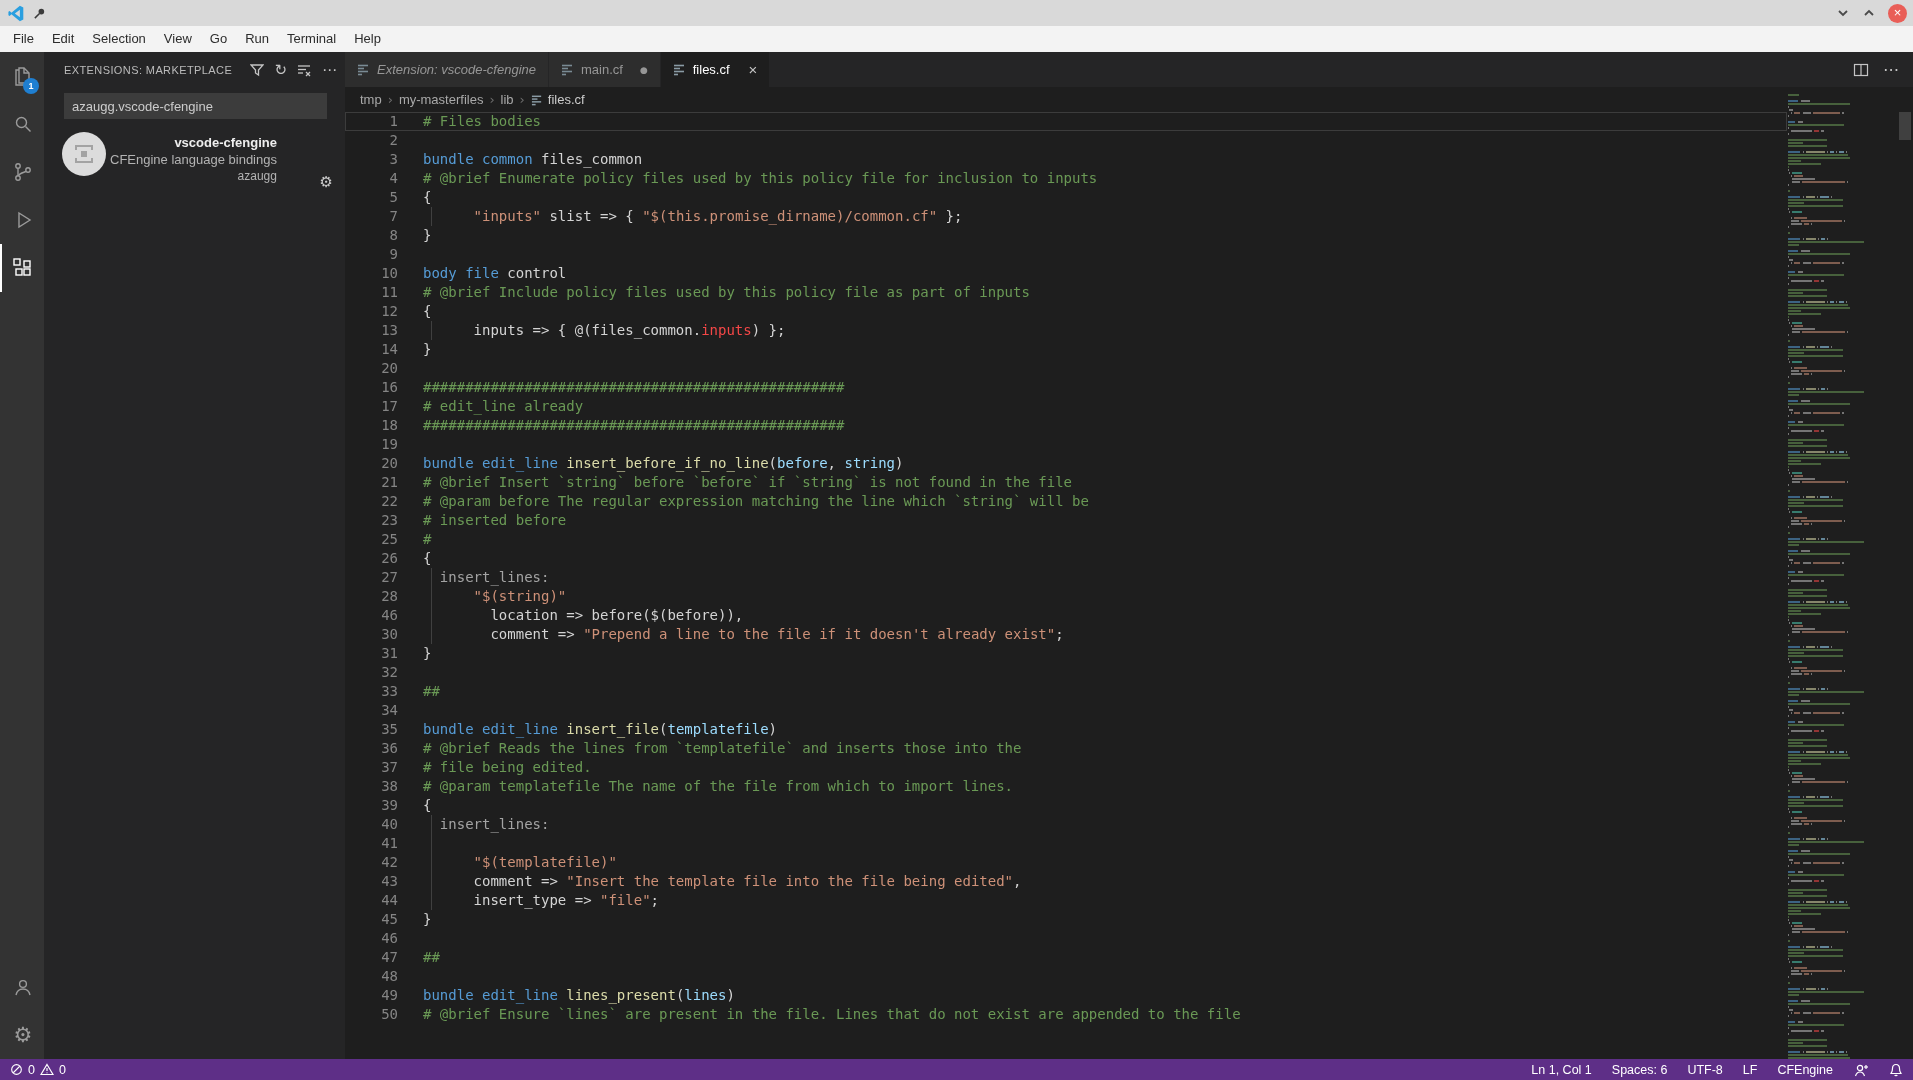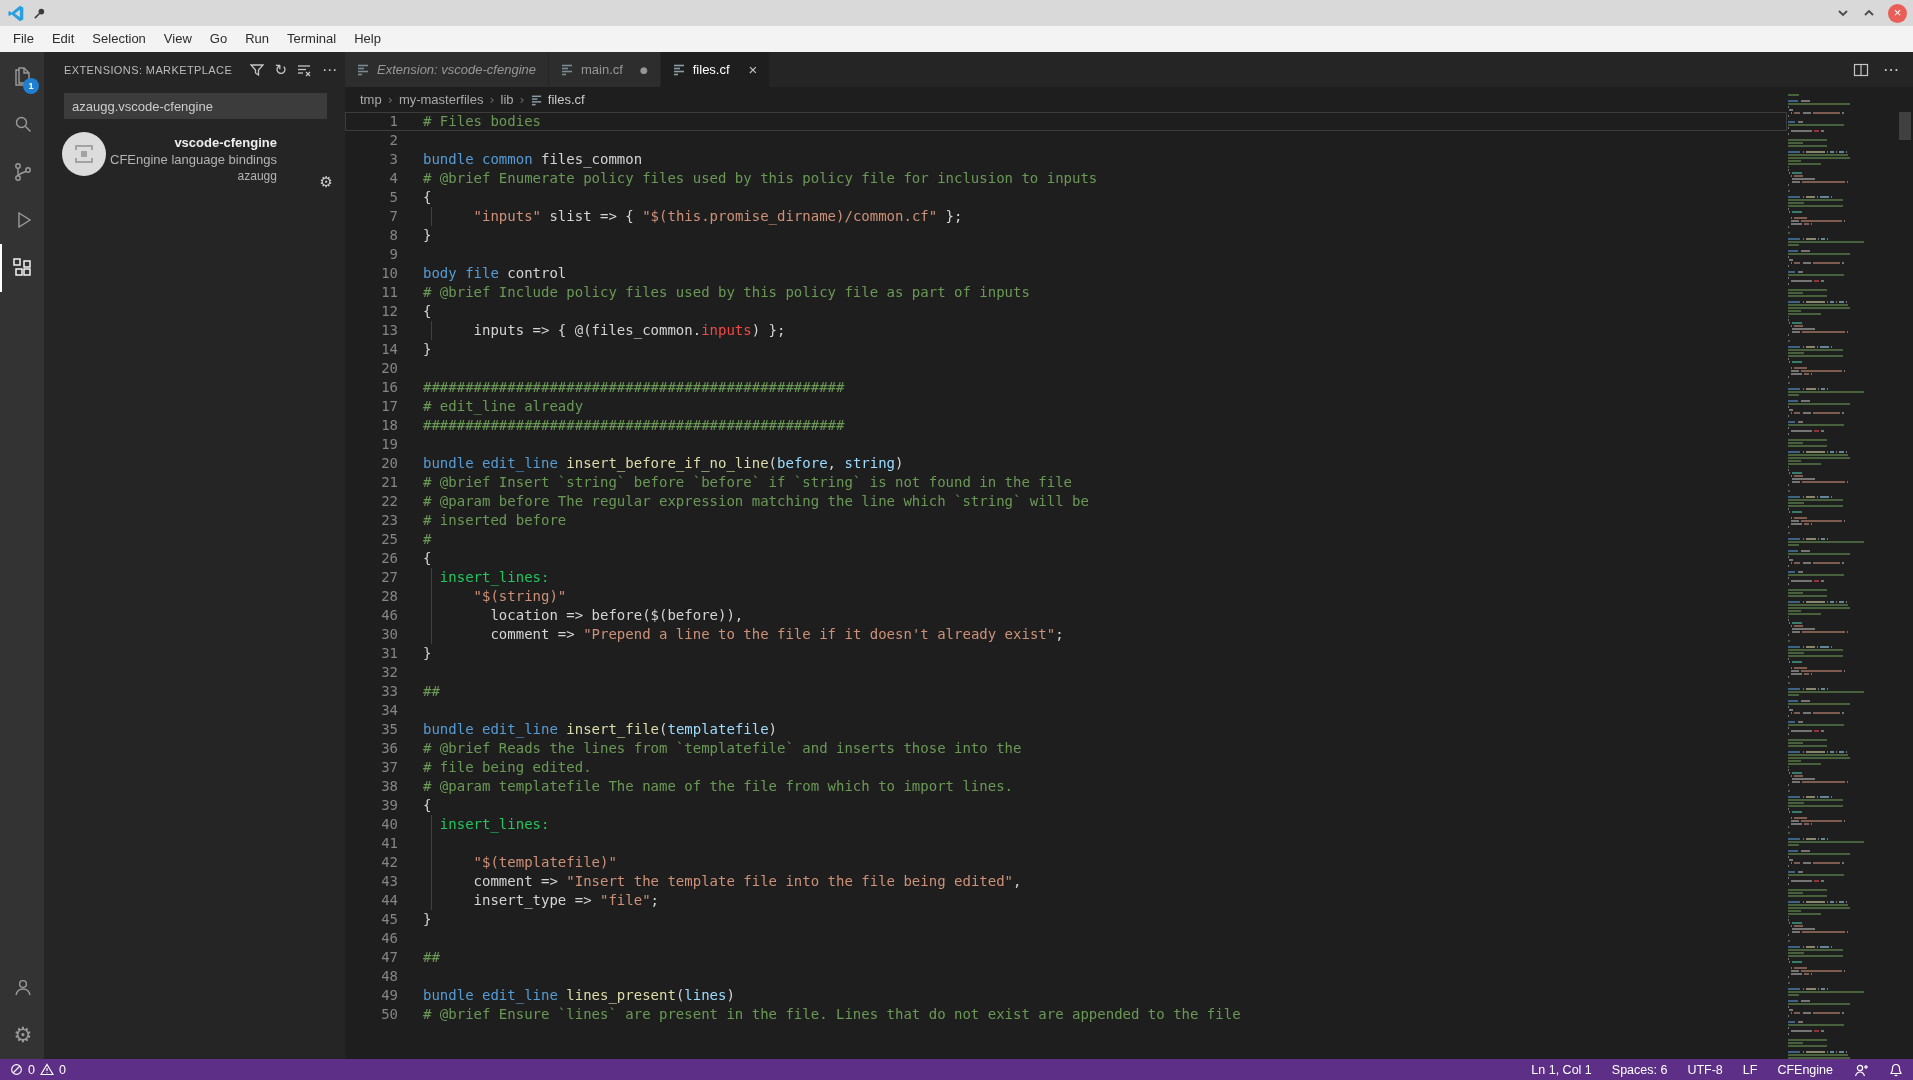--- a/index.html
+++ b/index.html
@@ -60,21 +60,21 @@
   .bc-file { color:#cccccc; display:flex; align-items:center; gap:5px; }
 
   
   .code-region { position:absolute; top:60px; left:0; right:0; bottom:0; font-family:"DejaVu Sans Mono",monospace; font-size:14px; }
   .row { position:relative; height:19px; line-height:19px; white-space:pre; margin-right:126px; }
   .row.current { outline:1px solid #3c3c3c; outline-offset:-1px; }
   .ln { display:inline-block; width:53px; text-align:right; color:#858585; margin-right:25px; }
   .guide { position:absolute; left:86px; top:0; bottom:0; width:1px; background:#404040; }
   .tk-d { color:#d4d4d4; } .tk-c { color:#6a9955; } .tk-k { color:#569cd6; }
   .tk-f { color:#dcdcaa; } .tk-p { color:#9cdcfe; } .tk-s { color:#ce9178; }
-  .tk-r { color:#f44747; } .tk-t { color:#22c55e; }
+  .tk-r { color:#f44747; } .tk-t { color:#a3a3a3; }
 
   
   .minimap { position:absolute; top:42px; bottom:0; right:33px; width:92px; overflow:hidden; }
   .mm-row { height:2px; margin-bottom:1px; display:flex; gap:2px; opacity:.55; }
   .mm-seg { height:2px; flex:none; }
   .scroll-thumb { position:absolute; top:60px; right:2px; width:12px; height:28px; background:rgba(121,121,121,.38); }
 
   
   .statusbar { position:absolute; left:0; right:0; bottom:0; height:21px; background:#5e2f87; display:flex; align-items:center; color:#ffffff; font-size:12.5px; padding:0 10px; }
   .st-group { display:flex; align-items:center; gap:5px; margin-right:12px; }

